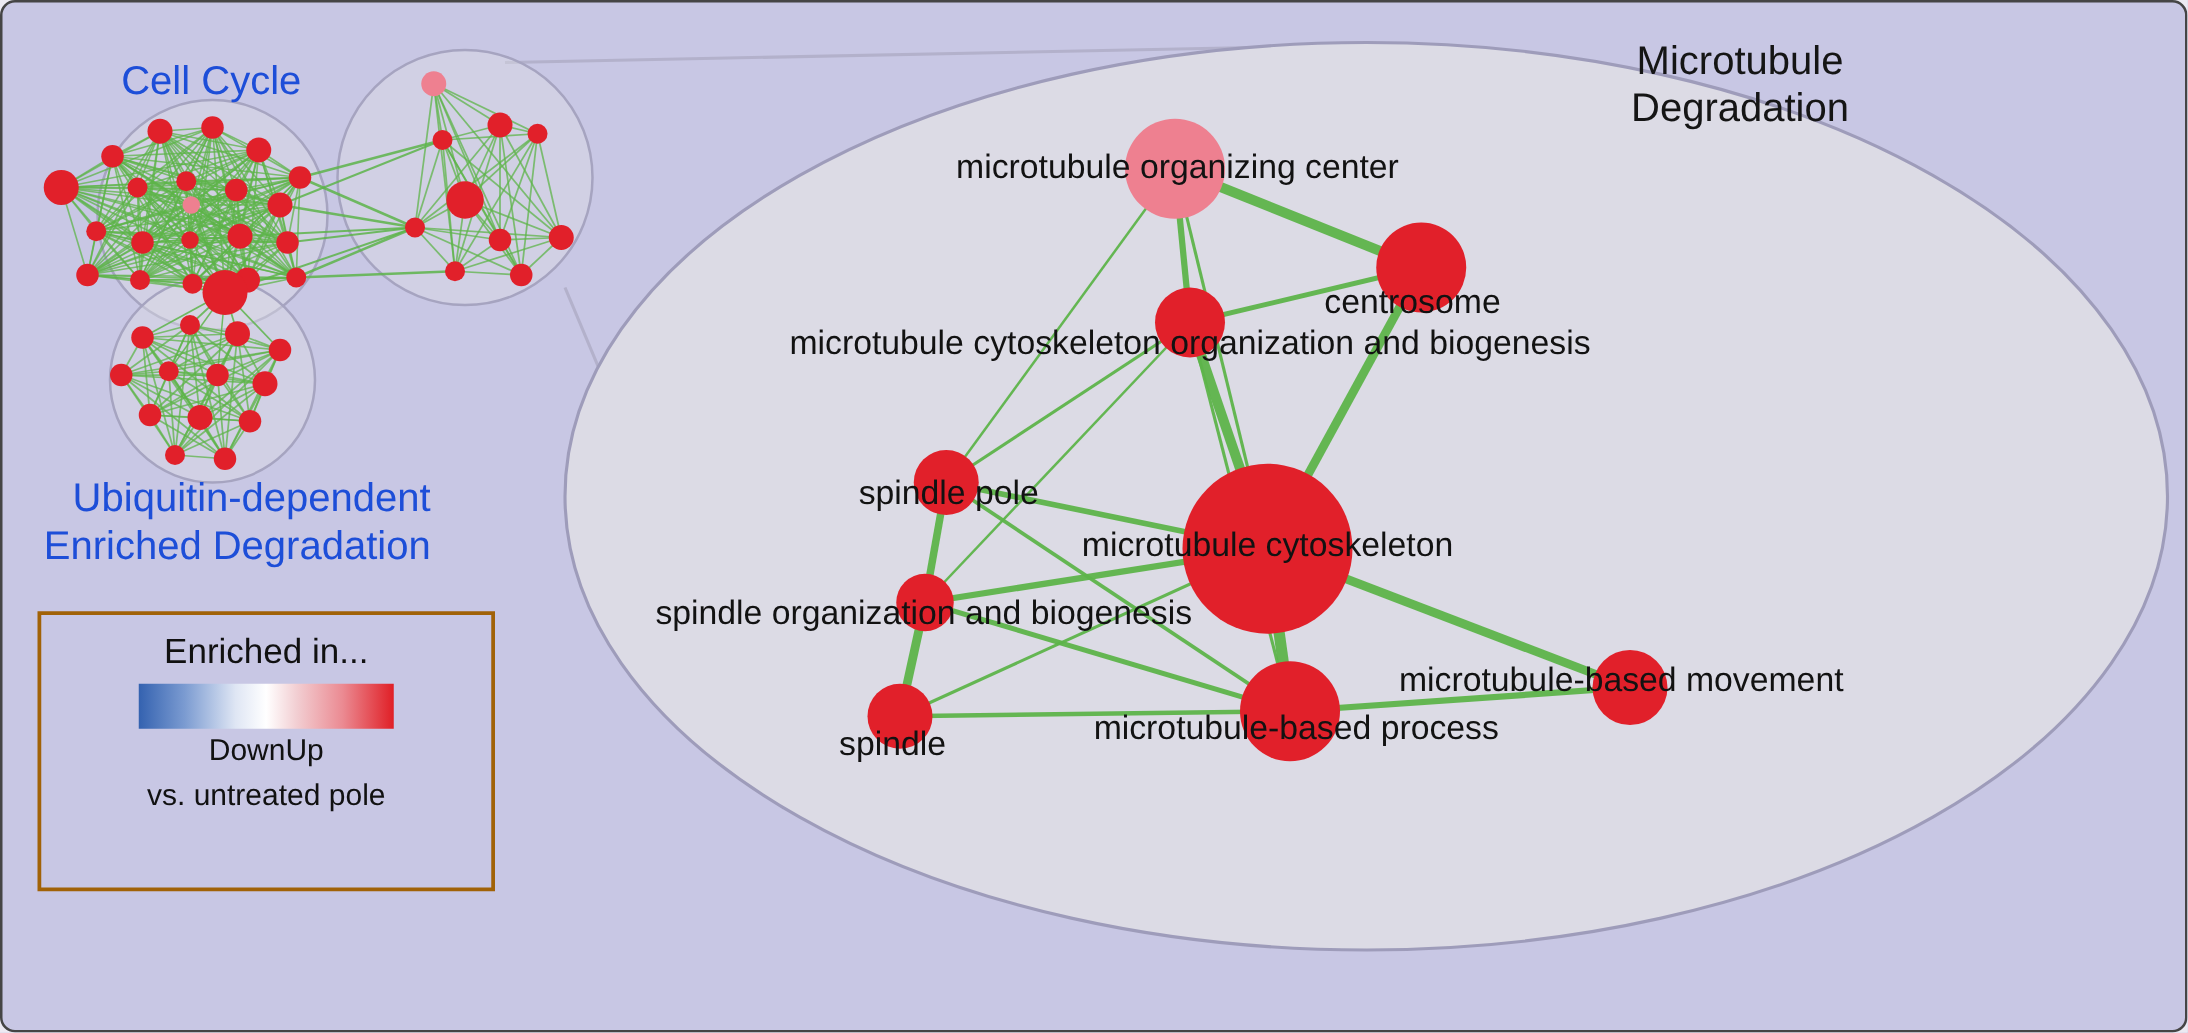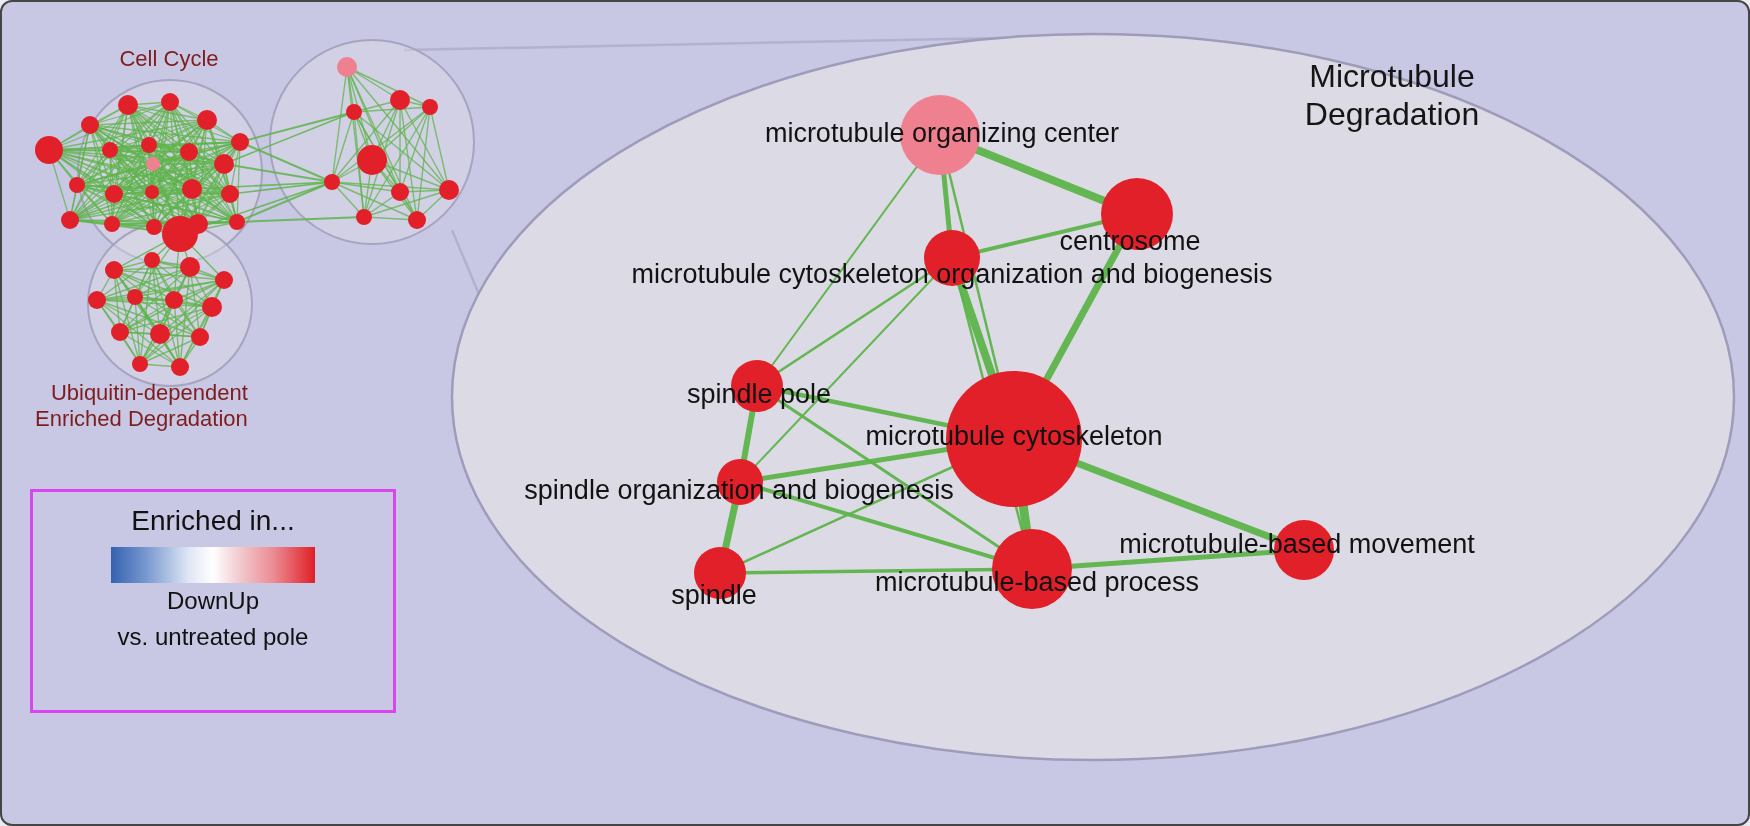--- a/index.html
+++ b/index.html
@@ -6,27 +6,27 @@
   .stage{
     position:relative;width:1750px;height:826px;
     background:#c8c7e4;
     border:2px solid #454545;border-radius:12px;
     box-sizing:border-box;overflow:hidden;
     font-family:"Liberation Sans",sans-serif;
   }
   .stage svg{position:absolute;left:0;top:0;}
   .node-label{font-family:"Liberation Sans",sans-serif;font-size:27px;fill:#121212;}
   .overlay{position:absolute;}
-  .gray-label{color:#7f1d1d;font-size:22px;line-height:1.18;}
+  .gray-label{color:#1d4ed8;font-size:32px;line-height:1.18;}
   .cc-label{left:72px;top:44px;width:190px;text-align:center;}
   .ub-label{left:33px;top:378px;text-align:right;}
-  .mt-title{left:1235px;top:56px;width:310px;text-align:center;color:#151515;font-size:32px;line-height:1.18;}
+  .mt-title{left:1235px;top:28px;width:310px;text-align:center;color:#151515;font-size:32px;line-height:1.18;}
   .legend{
     position:absolute;left:28px;top:487px;width:366px;height:224px;
-    border:3px solid #d946ef;box-sizing:border-box;
+    border:3px solid #a16207;box-sizing:border-box;
     text-align:center;color:#111;
   }
   .legend-title{font-size:28px;margin-top:13px;}
   .legend-grad{width:204px;height:36px;margin:10px auto 4px;}
   .legend-row{display:flex;justify-content:center;width:276px;margin:0 auto 6px;font-size:24px;}
   .legend-sub{font-size:24px;line-height:1.35;}
 </style>
 </head>
 <body>
 

